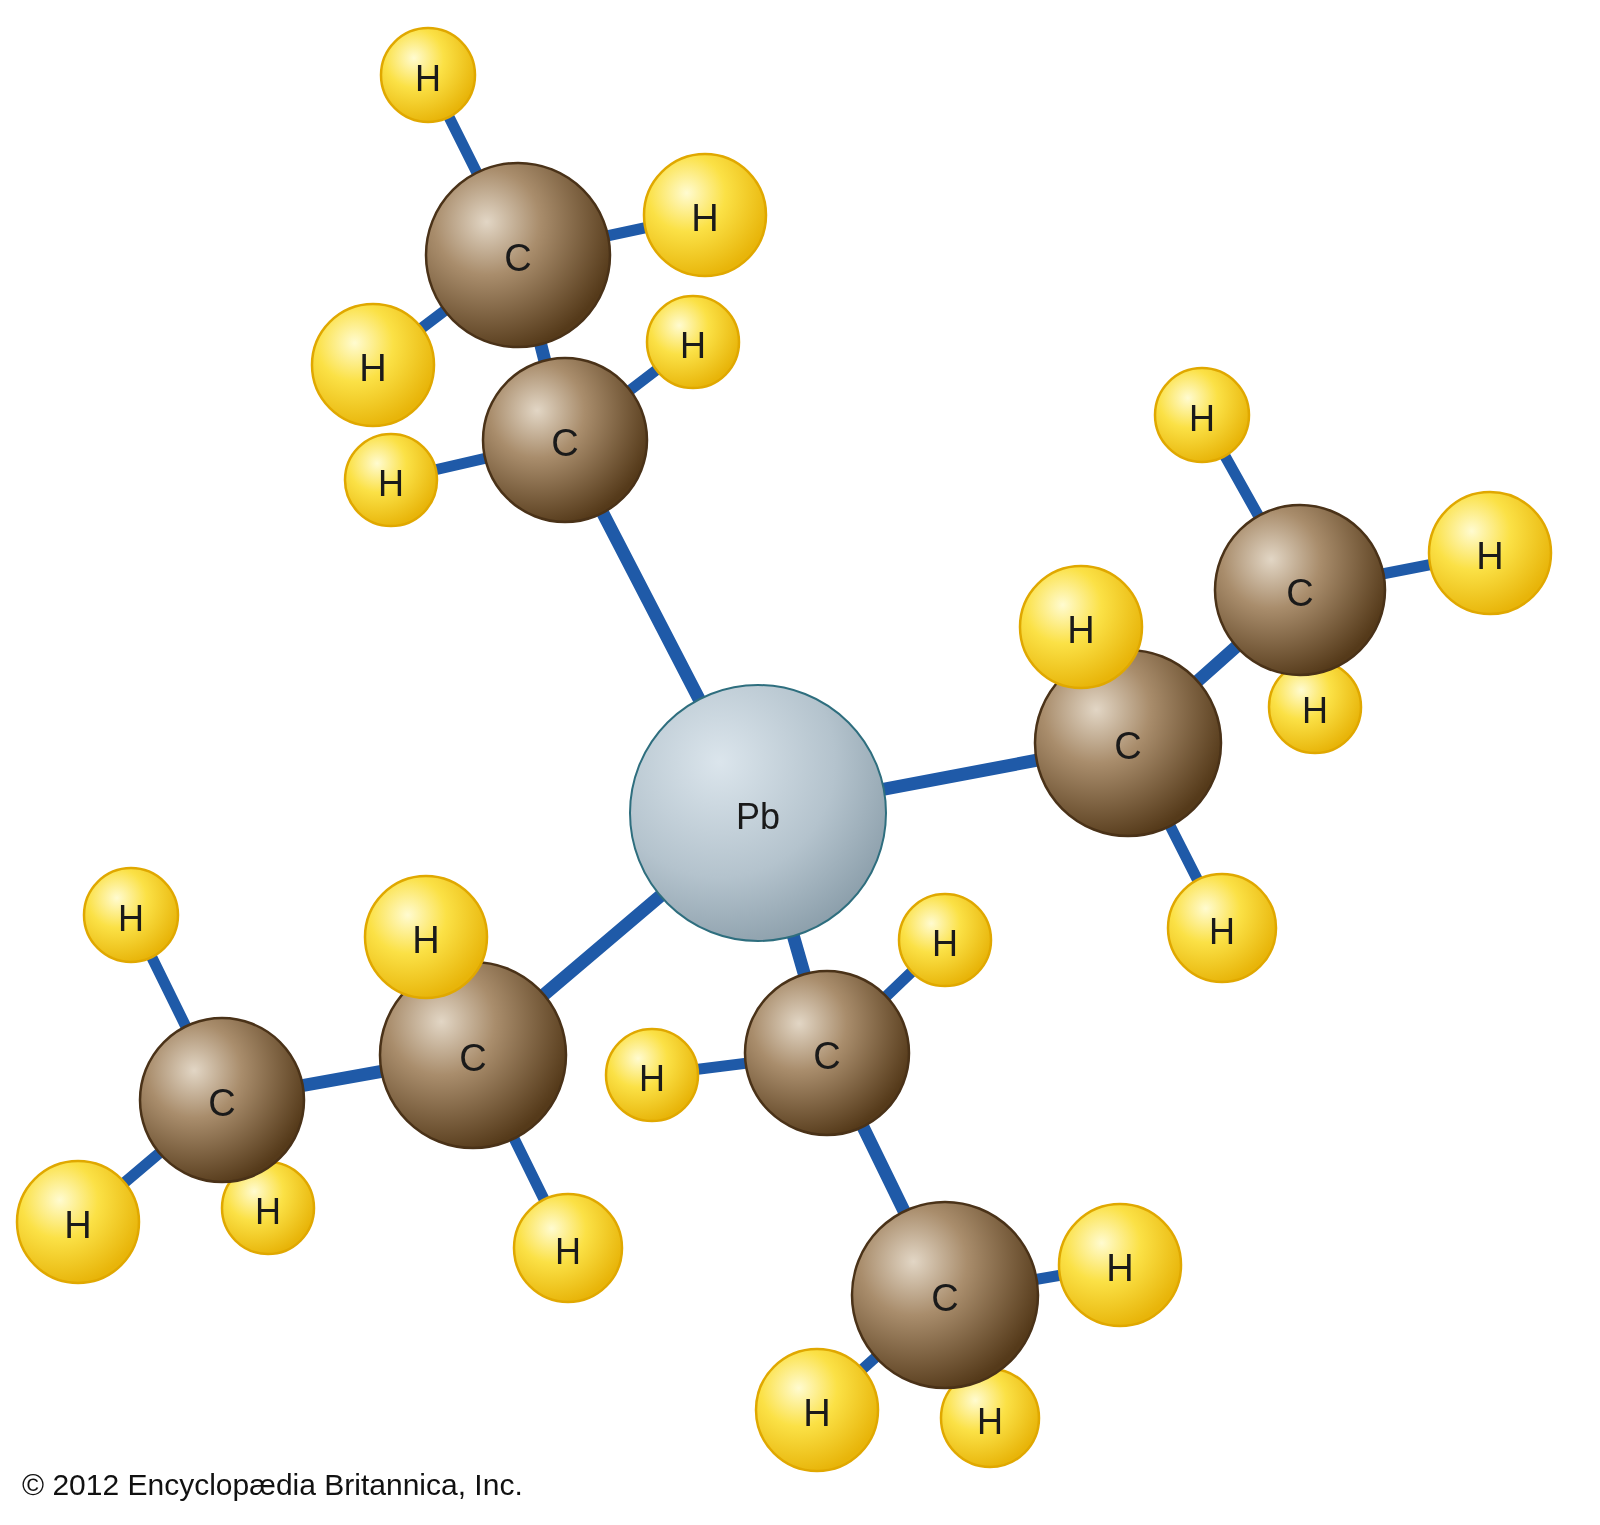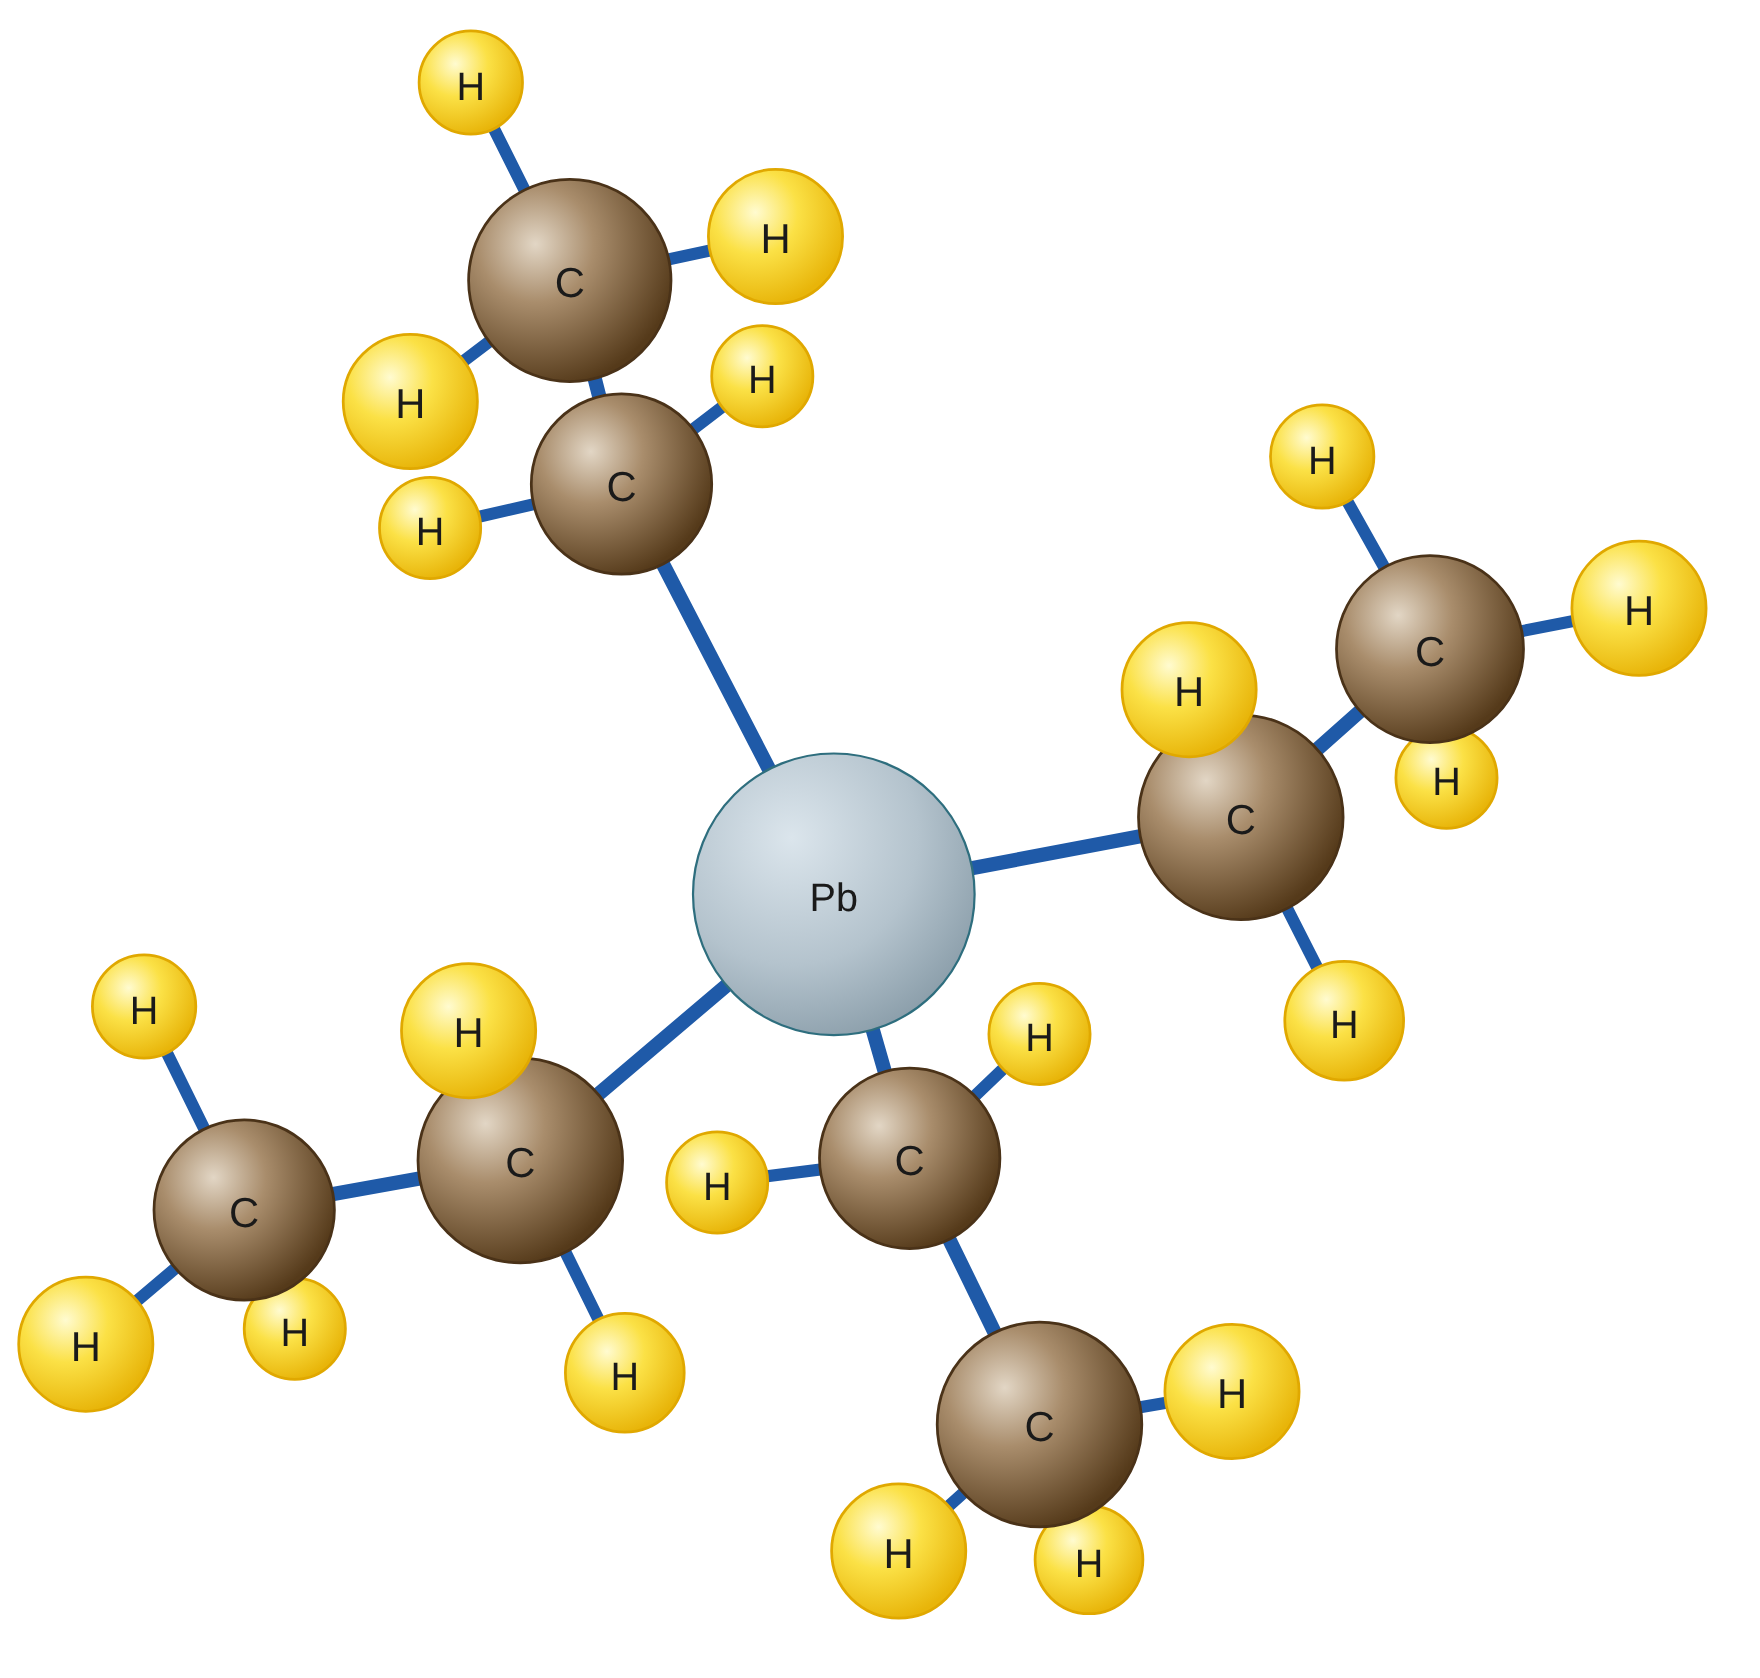--- a/index.html
+++ b/index.html
@@ -172,13 +172,14 @@
         <g>
           <circle cx="705" cy="215" r="61" fill="url(#gH)" stroke="#e0a800" stroke-width="2.5"></circle>
           <text x="705" y="218" class="lbl" font-size="38">H</text>
         </g>
         <g>
           <circle cx="428" cy="75" r="47" fill="url(#gH)" stroke="#e0a800" stroke-width="2.5"></circle>
           <text x="428" y="78" class="lbl" font-size="36">H</text>
         </g>
       </g>
   </svg>
+  <div id="credit">© 2012 Encyclopædia Britannica, Inc.</div>
 </div>
 
 </body></html>

